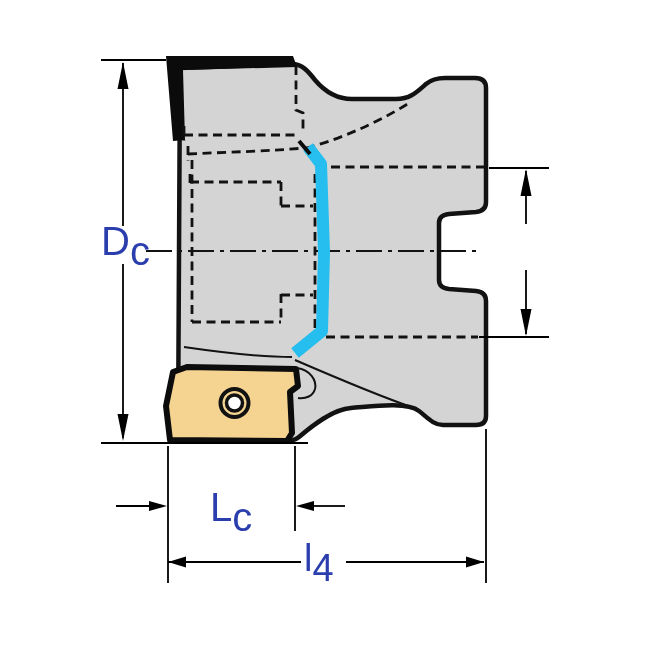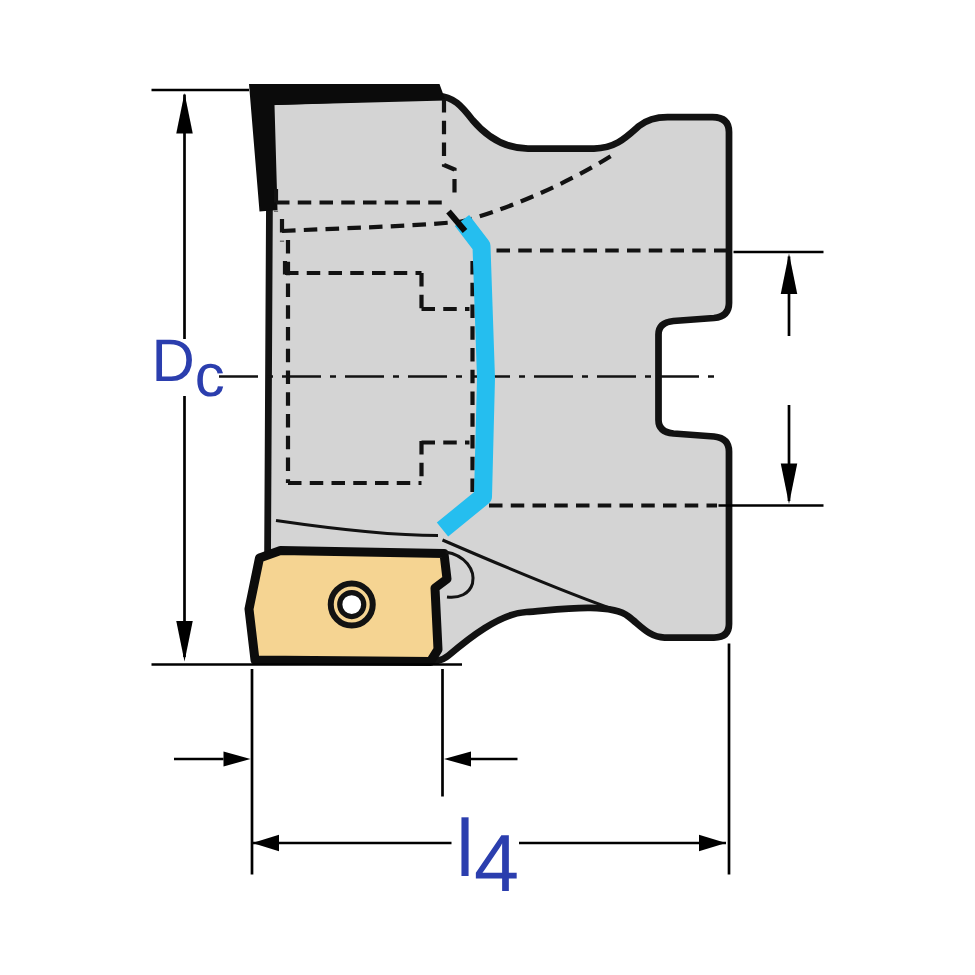--- a/index.html
+++ b/index.html
@@ -6,21 +6,21 @@
   #stage{
     position:relative;width:650px;height:650px;background:#ffffff;overflow:hidden;
     font-family:"Liberation Sans",sans-serif;
   }
   #stage svg{position:absolute;left:0;top:0;}
   .dim-label{
     position:absolute;line-height:1;font-size:40px;color:#2b3eae;
     font-family:"Liberation Sans",sans-serif;white-space:nowrap;
   }
   .dim-label .sub{vertical-align:-10px;}
-  .dim-label.large{font-size:54px;}
+  .dim-label.large{font-size:38px;}
 </style>
 </head>
 <body>
 
 <div id="stage">
 
 <svg width="650" height="650" viewBox="0 0 650 650">
 
   <path fill="#d4d4d4" stroke="#121212" stroke-width="4.5" stroke-linejoin="round" d="M 180,68 L 292,64
            C 302,64 308,71 315,80
@@ -109,17 +109,20 @@
     <path d="M 346,562 L 484,562"></path>
   </g>
   <polygon fill="#000000" points="168,562 186,556.5 186,567.5"></polygon>
   <polygon fill="#000000" points="484,562 466,556.5 466,567.5"></polygon>
 
 </svg>
 
 <div class="dim-label" style="left:101px;top:221px">
   <span>D</span><span class="sub">c</span>
 </div>
+<div class="dim-label" style="left:210px;top:487px">
+  <span>L</span><span class="sub">c</span>
+</div>
 <div class="dim-label large" style="left:304px;top:539px">
   <span>l</span><span class="sub">4</span>
 </div>
 
 </div>
 
 </body></html>

